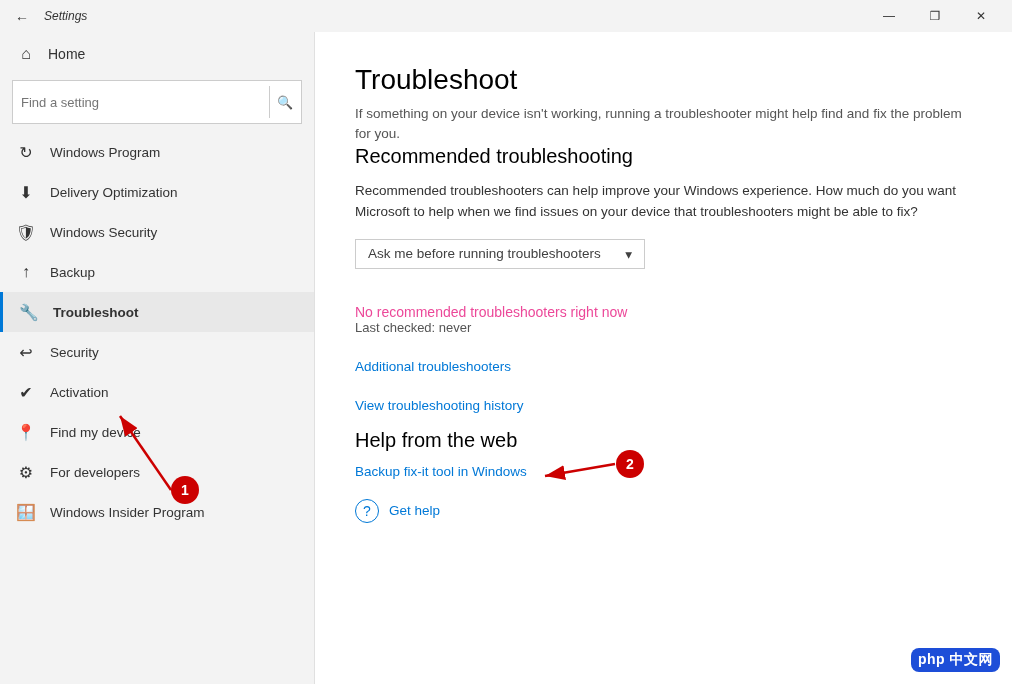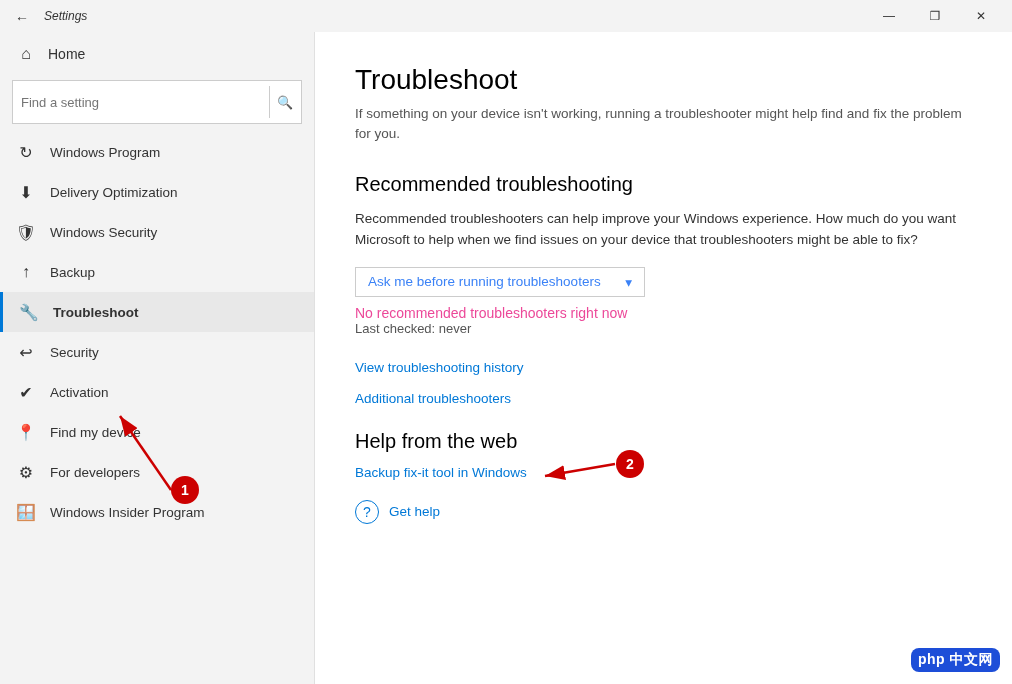--- a/index.html
+++ b/index.html
@@ -148,21 +148,20 @@
     }
     .content-title {
       font-size: 28px;
       font-weight: 300;
       color: #000;
       margin-bottom: 8px;
     }
     .content-subtitle {
       font-size: 13.5px;
       color: #555;
-      margin-bottom: 28px;
       line-height: 1.5;
     }
     .section-heading {
       font-size: 20px;
       font-weight: 400;
       color: #000;
       margin-bottom: 12px;
     }
     .section-desc {
       font-size: 13.5px;
@@ -174,22 +173,22 @@
       display: flex;
       align-items: center;
       border: 1px solid #ccc;
       background: white;
       padding: 6px 12px;
       font-size: 13.5px;
       cursor: pointer;
       gap: 8px;
       min-width: 290px;
       justify-content: space-between;
-      color: #3b82f6;
-      margin-bottom: 8px;
+      color: #404040;
+      margin-bottom: 35px;
     }
     .no-troubleshooters {
       font-size: 14px;
       color: #ec4899;
       margin-bottom: 0;
     }
     .last-checked {
       font-size: 13px;
       color: #555;
       margin-bottom: 24px;
@@ -336,23 +335,23 @@
     <div class="section-desc">Recommended troubleshooters can help improve your Windows experience. How much do you want Microsoft to help when we find issues on your device that troubleshooters might be able to fix?</div>
 
     <button class="dropdown-btn">
       <span>Ask me before running troubleshooters</span>
       <span>▾</span>
     </button>
 
     <div class="no-troubleshooters">No recommended troubleshooters right now</div>
     <div class="last-checked">Last checked: never</div>
 
+    <a class="link-text" href="#" style="margin-bottom:24px;">Additional troubleshooters</a>
+
     <a class="link-text" href="#">View troubleshooting history</a>
-
-    <a class="link-text" href="#" style="margin-bottom:24px;">Additional troubleshooters</a>
 
     <div class="help-heading">Help from the web</div>
     <a class="link-text" href="#" style="margin-bottom:20px;">Backup fix-it tool in Windows</a>
 
     <div class="get-help-row">
       <div class="get-help-icon">?</div>
       <span>Get help</span>
     </div>
 
     <svg class="arrow-overlay" width="100%" height="100%" xmlns="http://www.w3.org/2000/svg" style="position:absolute;top:0;left:0;pointer-events:none;">

